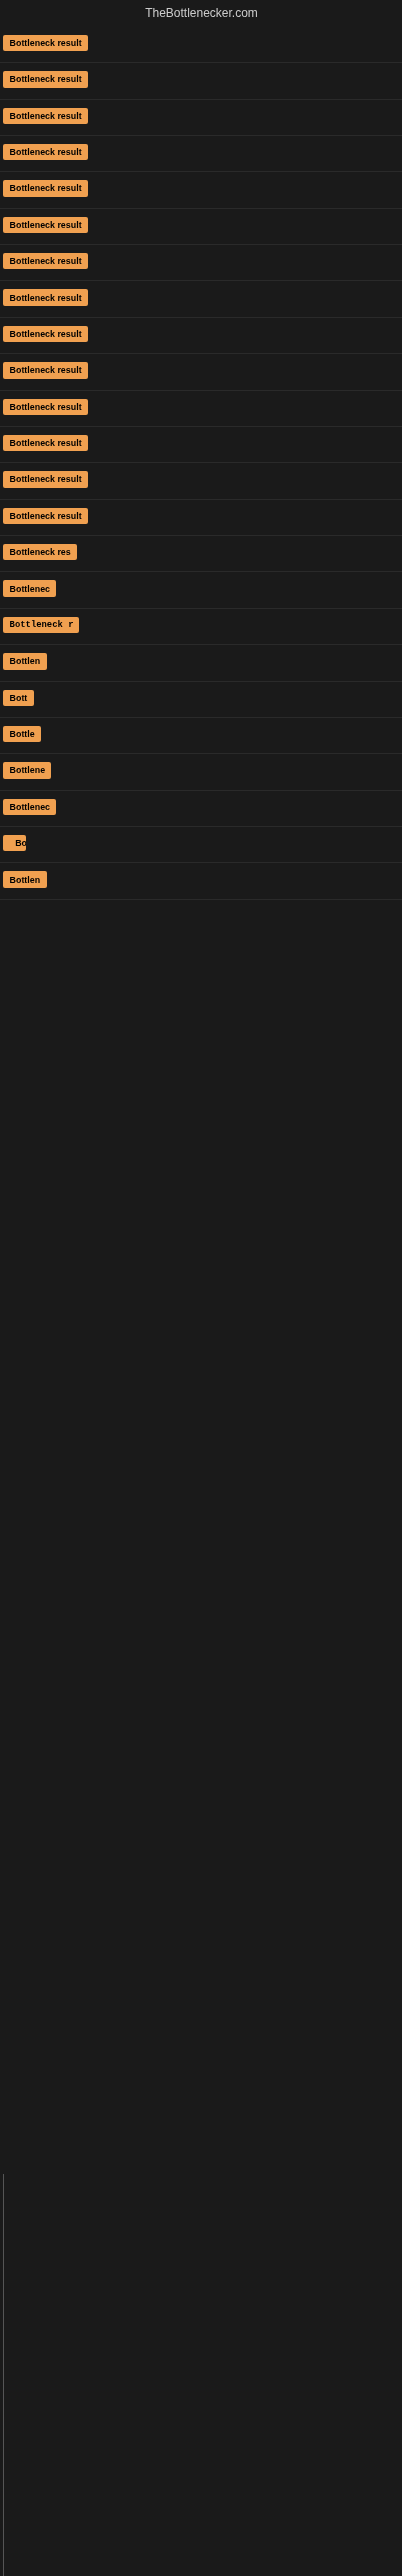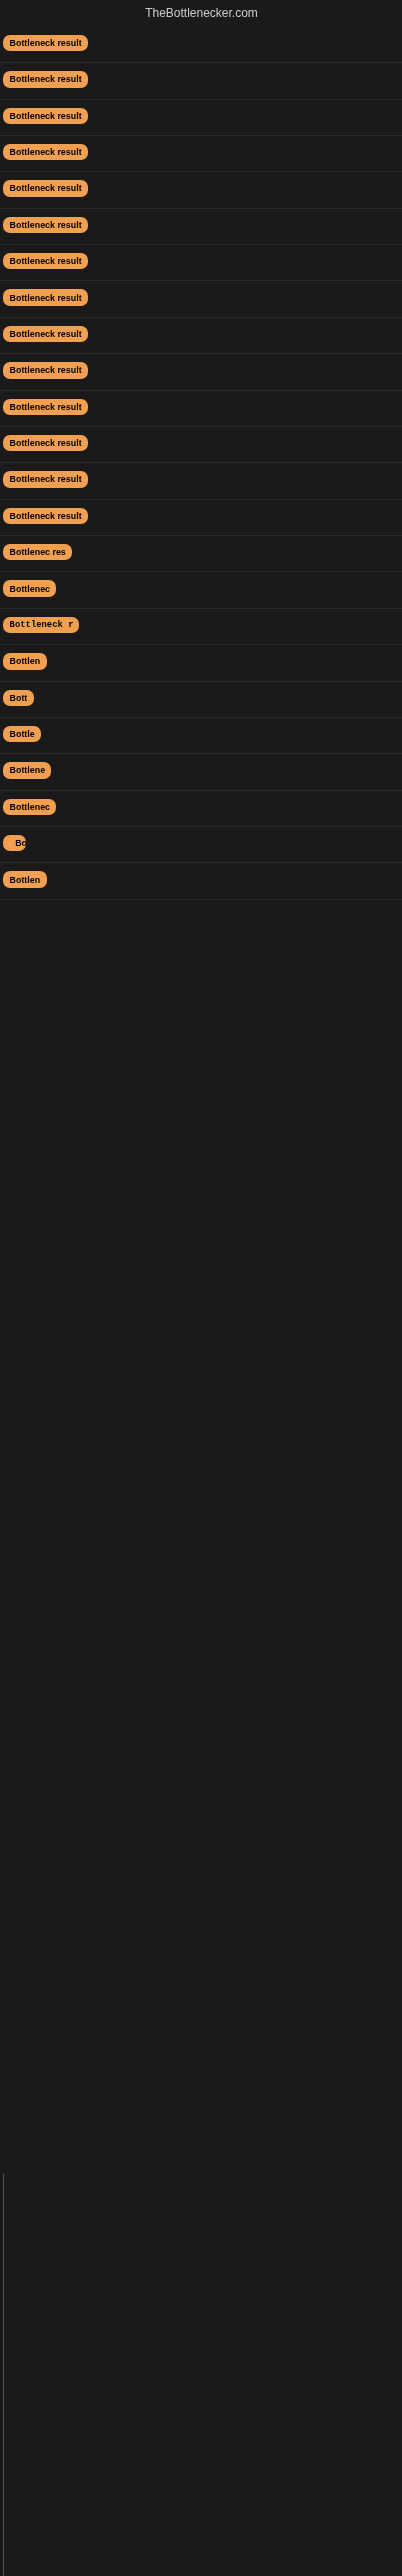--- a/index.html
+++ b/index.html
@@ -24,21 +24,21 @@
       background-color: #1a1a1a;
     }
 
     .bottleneck-badge {
       display: inline-block;
       background-color: #f0a050;
       color: #000000;
       font-size: 8.9px;
       font-weight: bold;
       padding: 3.2px 6.4px;
-      border-radius: 7px;
+      border-radius: 2px;
       white-space: nowrap;
       overflow: hidden;
     }
 
     .result-row {
       padding: 8px 3.2px;
       border-bottom: 0.8px solid #2a2a2a;
     }
 
     .vertical-line {
@@ -64,21 +64,21 @@
       <div class="result-row"><span class="bottleneck-badge" style="max-width: 105px;">Bottleneck result</span></div>
       <div class="result-row"><span class="bottleneck-badge" style="max-width: 105px;">Bottleneck result</span></div>
       <div class="result-row"><span class="bottleneck-badge" style="max-width: 105px;">Bottleneck result</span></div>
       <div class="result-row"><span class="bottleneck-badge" style="max-width: 105px;">Bottleneck result</span></div>
       <div class="result-row"><span class="bottleneck-badge" style="max-width: 105px;">Bottleneck result</span></div>
       <div class="result-row"><span class="bottleneck-badge" style="max-width: 105px;">Bottleneck result</span></div>
       <div class="result-row"><span class="bottleneck-badge" style="max-width: 105px;">Bottleneck result</span></div>
       <div class="result-row"><span class="bottleneck-badge" style="max-width: 105px;">Bottleneck result</span></div>
       <div class="result-row"><span class="bottleneck-badge" style="max-width: 105px;">Bottleneck result</span></div>
       <div class="result-row"><span class="bottleneck-badge" style="max-width: 105px;">Bottleneck result</span></div>
-      <div class="result-row"><span class="bottleneck-badge" style="max-width: 89px;">Bottlenec res</span></div>
+      <div class="result-row"><span class="bottleneck-badge" style="max-width: 89px;">Bottleneck res</span></div>
       <div class="result-row"><span class="bottleneck-badge" style="max-width: 60px;">Bottlenec</span></div>
       <div class="result-row"><span class="bottleneck-badge" style="max-width: 76px; font-family: Liberation Mono, monospace;">Bottleneck r</span></div>
       <div class="result-row"><span class="bottleneck-badge" style="max-width: 52px;">Bottlen</span></div>
       <div class="result-row"><span class="bottleneck-badge" style="max-width: 34px;">Bott</span></div>
       <div class="result-row"><span class="bottleneck-badge" style="max-width: 42px;">Bottle</span></div>
       <div class="result-row"><span class="bottleneck-badge" style="max-width: 56px;">Bottlene</span></div>
       <div class="result-row"><span class="bottleneck-badge" style="max-width: 60px;">Bottlenec</span></div>
       <div class="result-row"><span class="bottleneck-badge" style="max-width: 22.5px; padding-left: 12px;">Bo</span></div>
       <div class="result-row"><span class="bottleneck-badge" style="max-width: 52px;">Bottlen</span></div>
     </div>

